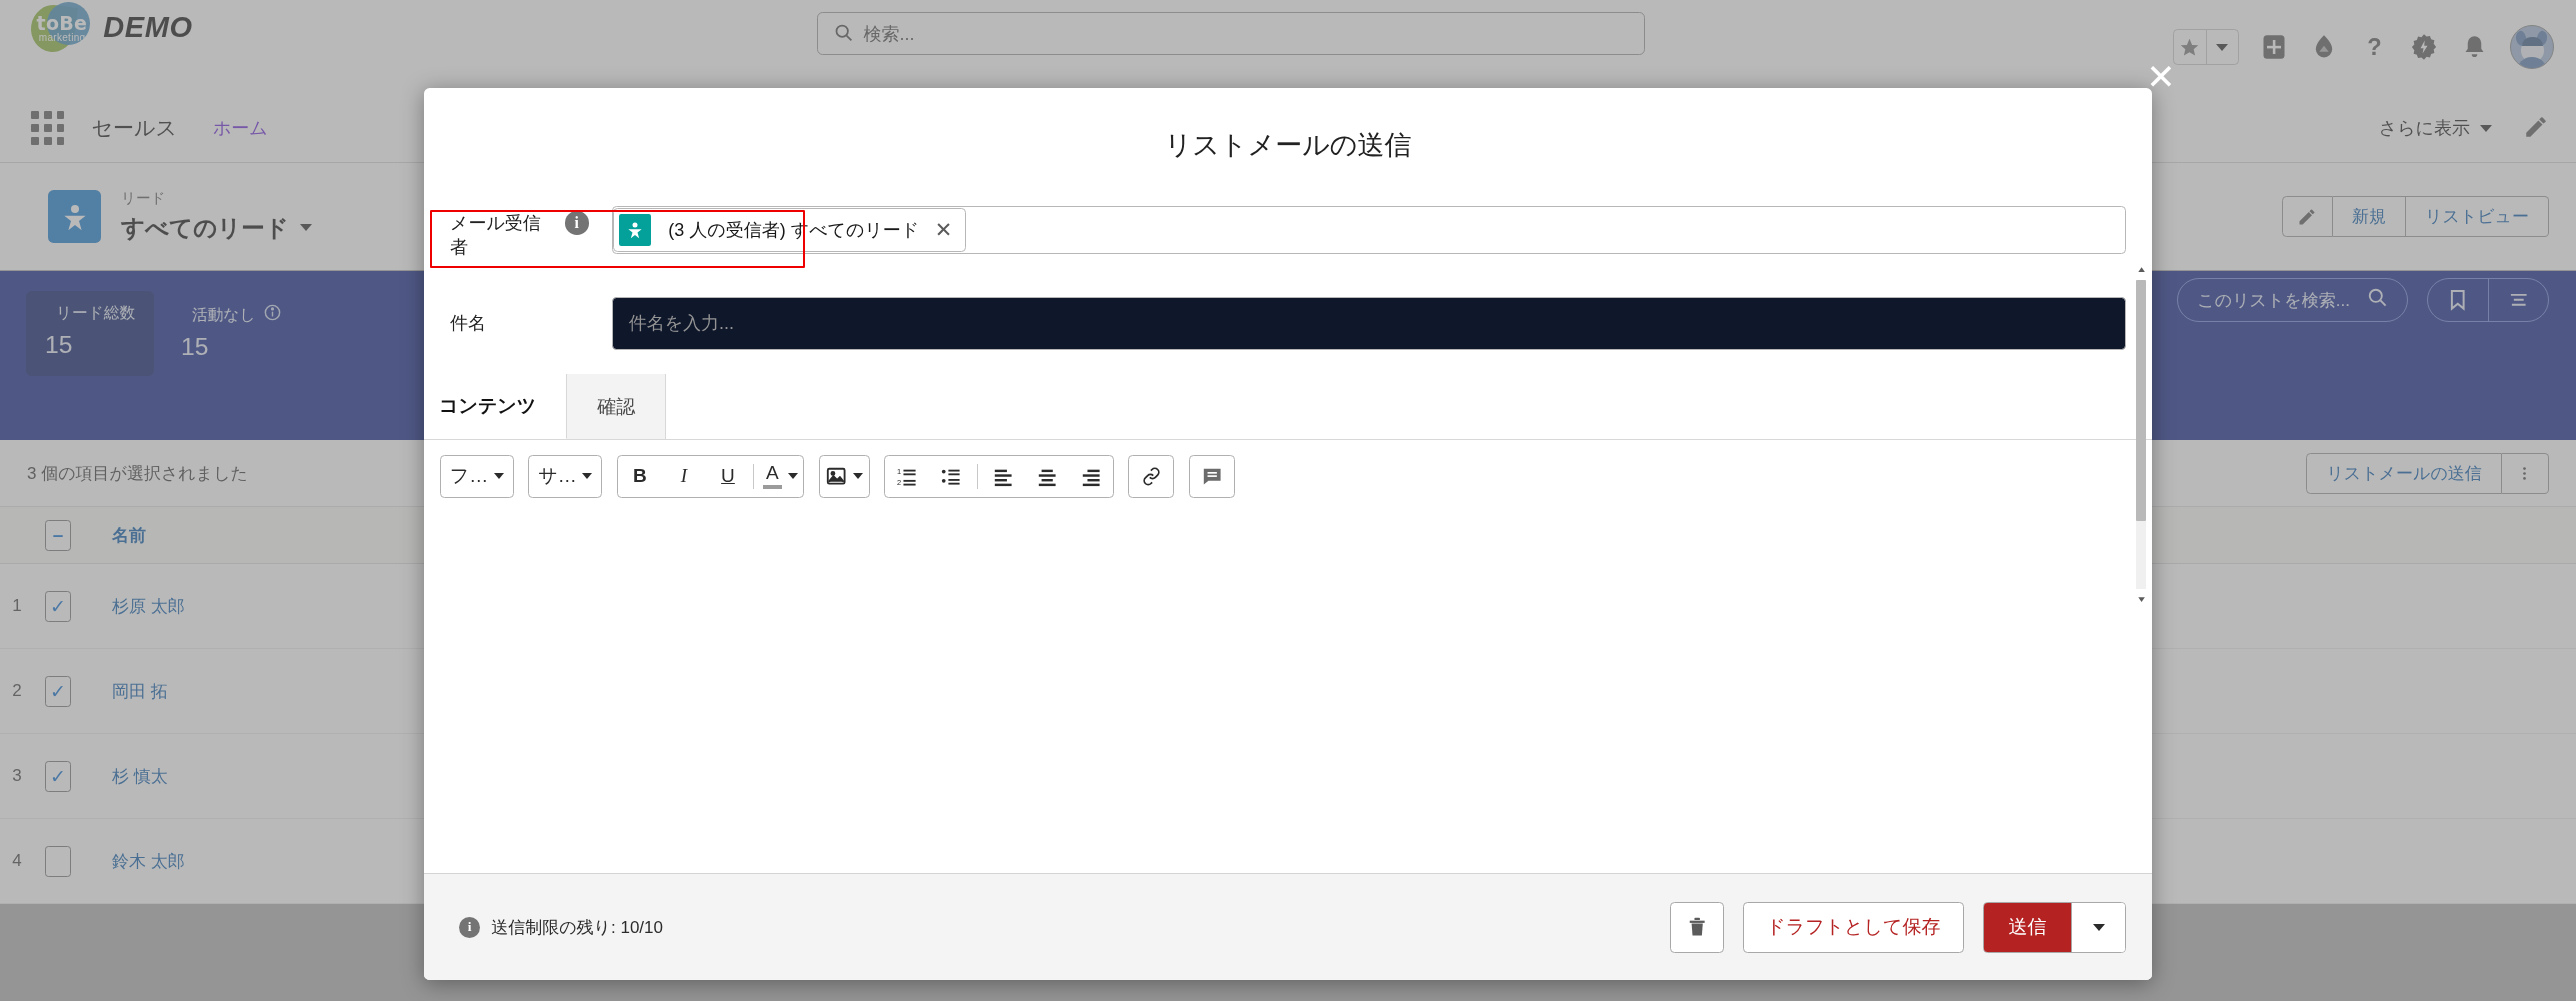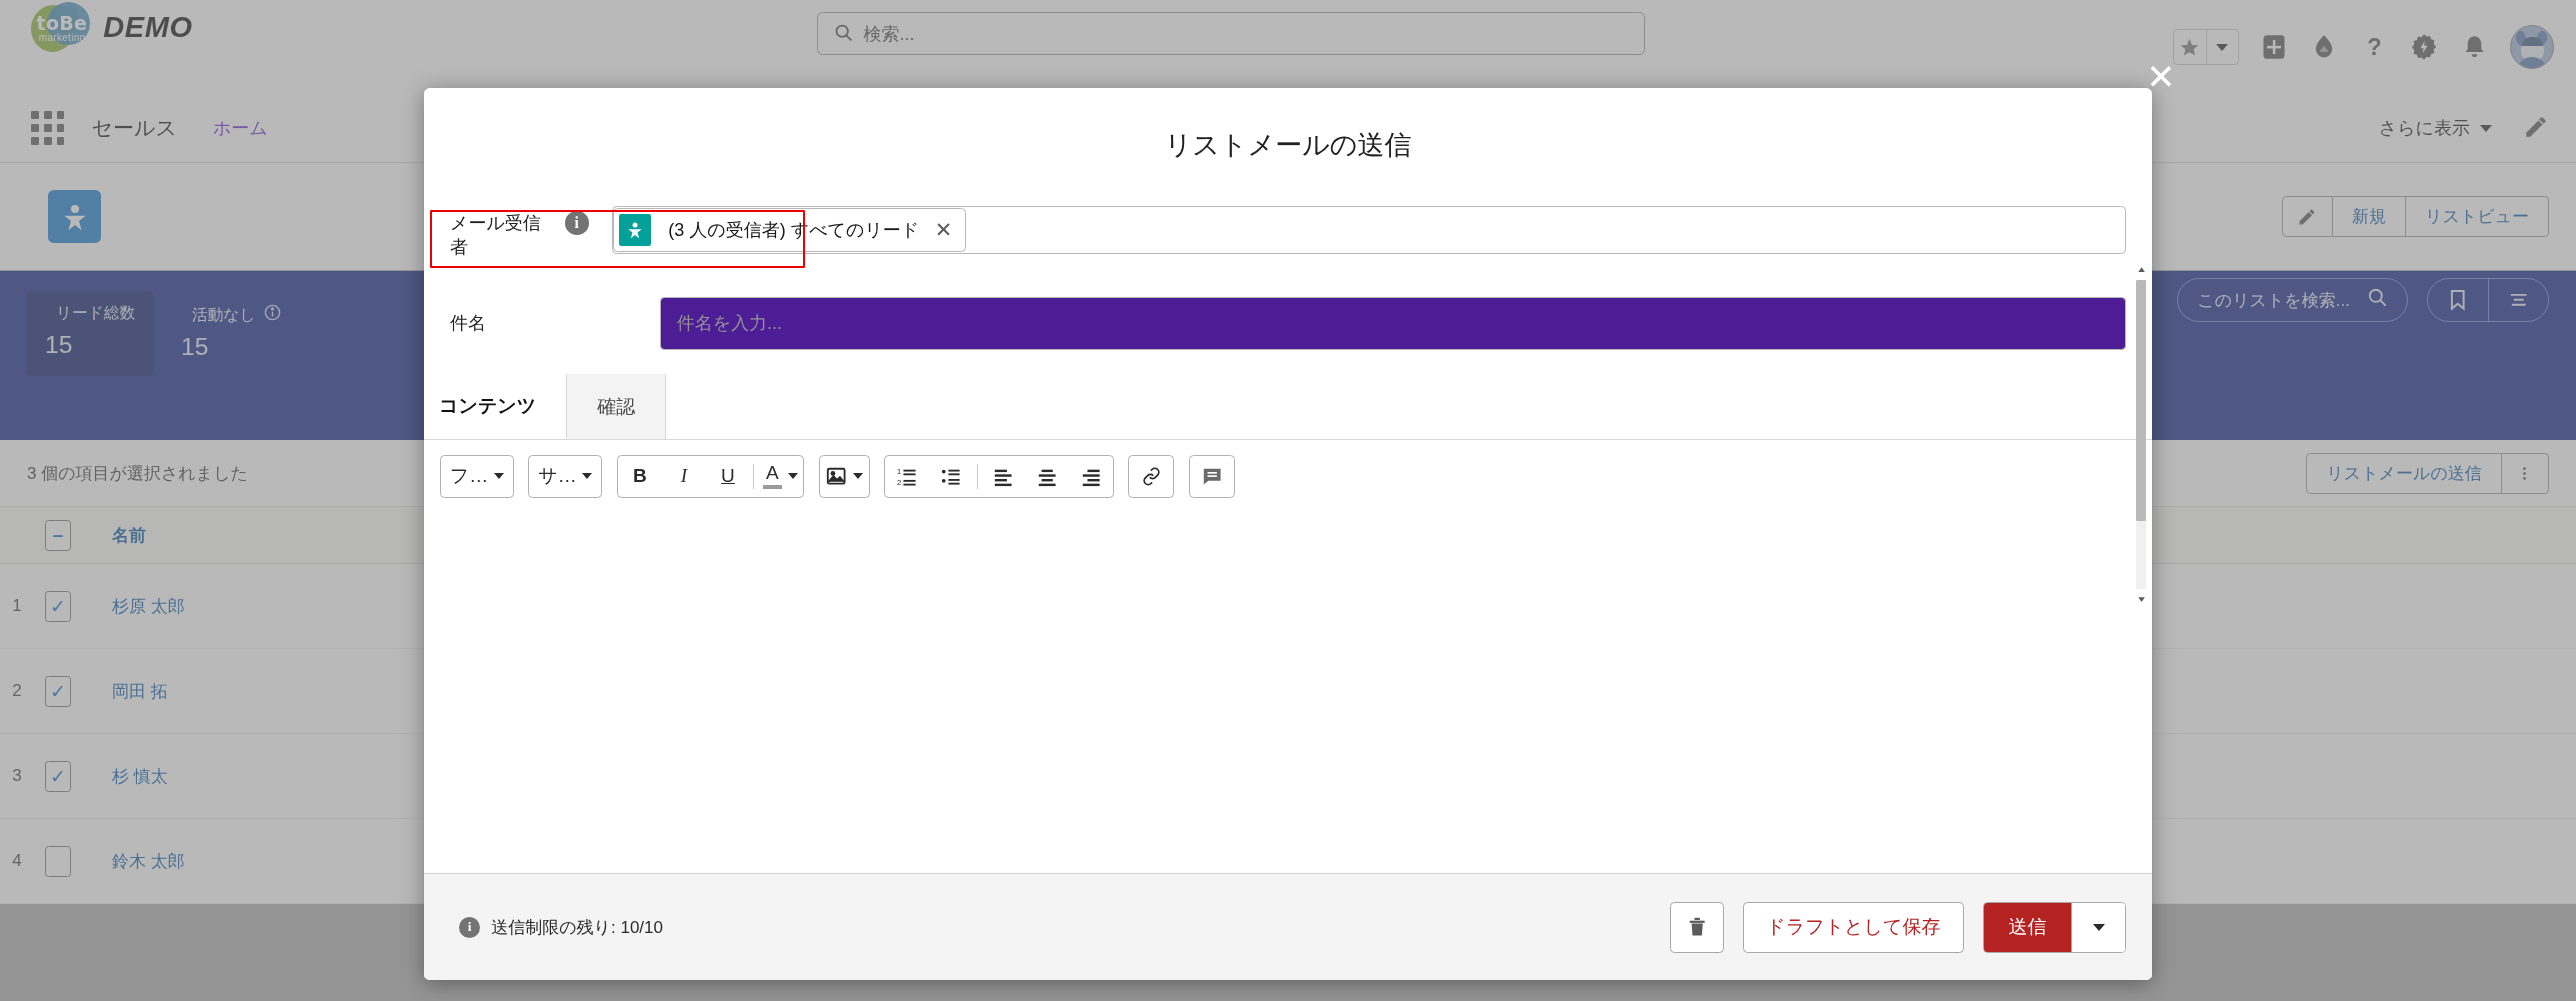--- a/index.html
+++ b/index.html
@@ -190,22 +190,22 @@
     border: 0.6px solid #b7b7b7; border-radius: 4.5px; background: #fff; font-size: 18px; color: #181818;
   }
   .chip-icon {
     width: 32px; height: 32px; background: #04a09a; border-radius: 2.2px; margin: 0 7.8px 0 4.5px;
     display: flex; align-items: center; justify-content: center;
   }
   .chip-x { color: #5b5b5b; font-size: 21px; margin-left: 5.6px; }
   .recip-highlight { position: absolute; border: 2.8px solid #ee0000; border-radius: 1.1px; pointer-events: none; }
 
   .subject-input {
-    flex: 1; height: 53px; border: 0.6px solid #b7b7b7; border-radius: 4.5px; background: #4c1d95;
-    display: flex; align-items: center; padding: 0 15.7px; font-size: 18px; color: #949494; margin-left: 48px;
+    flex: 1; height: 53px; border: 0.6px solid #b7b7b7; border-radius: 4.5px; background: #0f172a;
+    display: flex; align-items: center; padding: 0 15.7px; font-size: 18px; color: #949494;
   }
 
   .tabs { display: flex; border-bottom: 0.6px solid #d8d8d8; margin-top: 13.4px; }
   .tab {
     height: 65px; display: flex; align-items: center; padding: 0 30px; font-size: 19px; color: #4a4a4a;
     background: #f3f3f3; border-right: 0.6px solid #d8d8d8;
   }
   .tab.active { background: #fff; color: #111; font-weight: 700; border-bottom: 0.6px solid #fff; margin-bottom: -0.6px; padding-left: 15px; }
 
   .rte-toolbar { display: flex; align-items: center; gap: 14.6px; padding: 14.6px 15.7px; }
@@ -351,20 +351,27 @@
         </div>
       </div>
     </div>
 
     <div class="pagehead">
       <div class="obj-icon">
         <svg width="32" height="32" viewBox="0 0 24 24" fill="#fff">
             <circle cx="12" cy="6" r="3"></circle>
             <path d="M4 11h16l-5 4 2 7-5-4-5 4 2-7z"></path>
           </svg>
+      </div>
+      <div class="ph-text">
+        <div class="ph-kicker">リード</div>
+        <div class="ph-title">
+          <span>すべてのリード</span>
+          <span class="caret"></span>
+        </div>
       </div>
       <div class="ph-actions">
         <div class="btn-g ic">
           <svg width="20" height="20" viewBox="0 0 24 24" fill="#5b5b5b">
               <path d="M3 17.2V21h3.8L18 9.8 14.2 6zM20.7 7.3a1 1 0 0 0 0-1.4l-2.6-2.6a1 1 0 0 0-1.4 0L15 5l3.8 3.8z"></path>
             </svg>
         </div>
         <div class="btn-g">新規</div>
         <div class="btn-g">リストビュー</div>
       </div>

